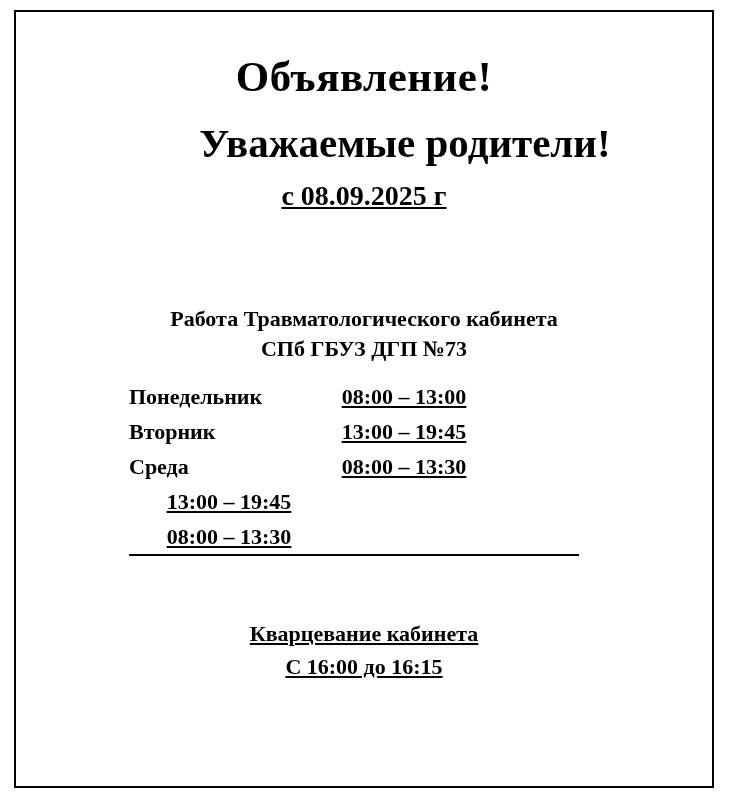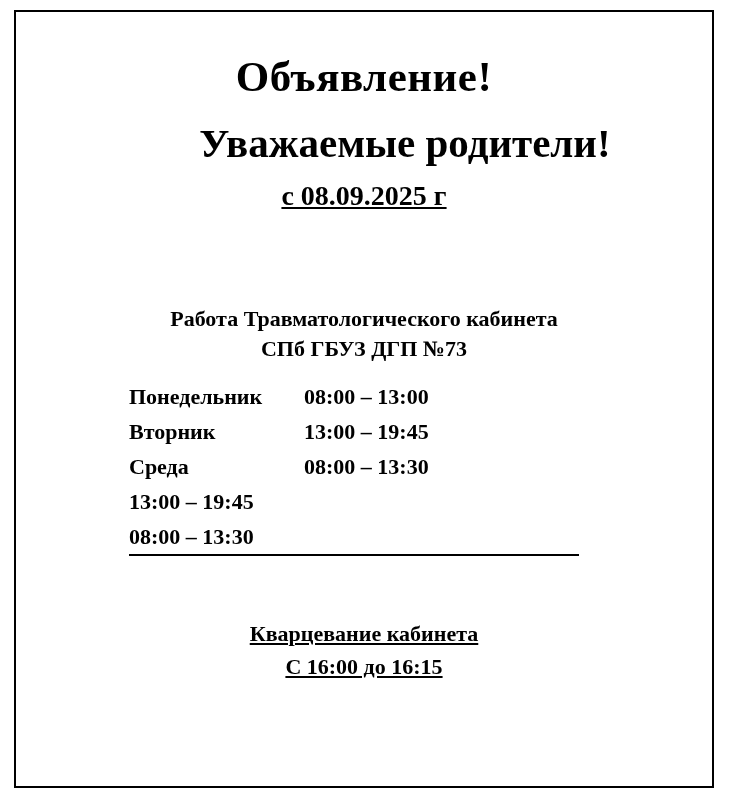--- a/index.html
+++ b/index.html
@@ -88,21 +88,22 @@
     font-weight: bold;
     height: 35px;
     line-height: 35px;
   }
   .sched-row .day {
     width: 175px;
     text-align: left;
   }
   .sched-row .hours {
     width: 200px;
-    text-align: left;
+    text-align: center;
+    text-decoration: underline;
   }
   .sched-row.last {
     border-bottom: 2px solid #000000;
   }
   .quartz {
     position: absolute;
     top: 605px;
     left: 0;
     width: 100%;
     text-align: center;

